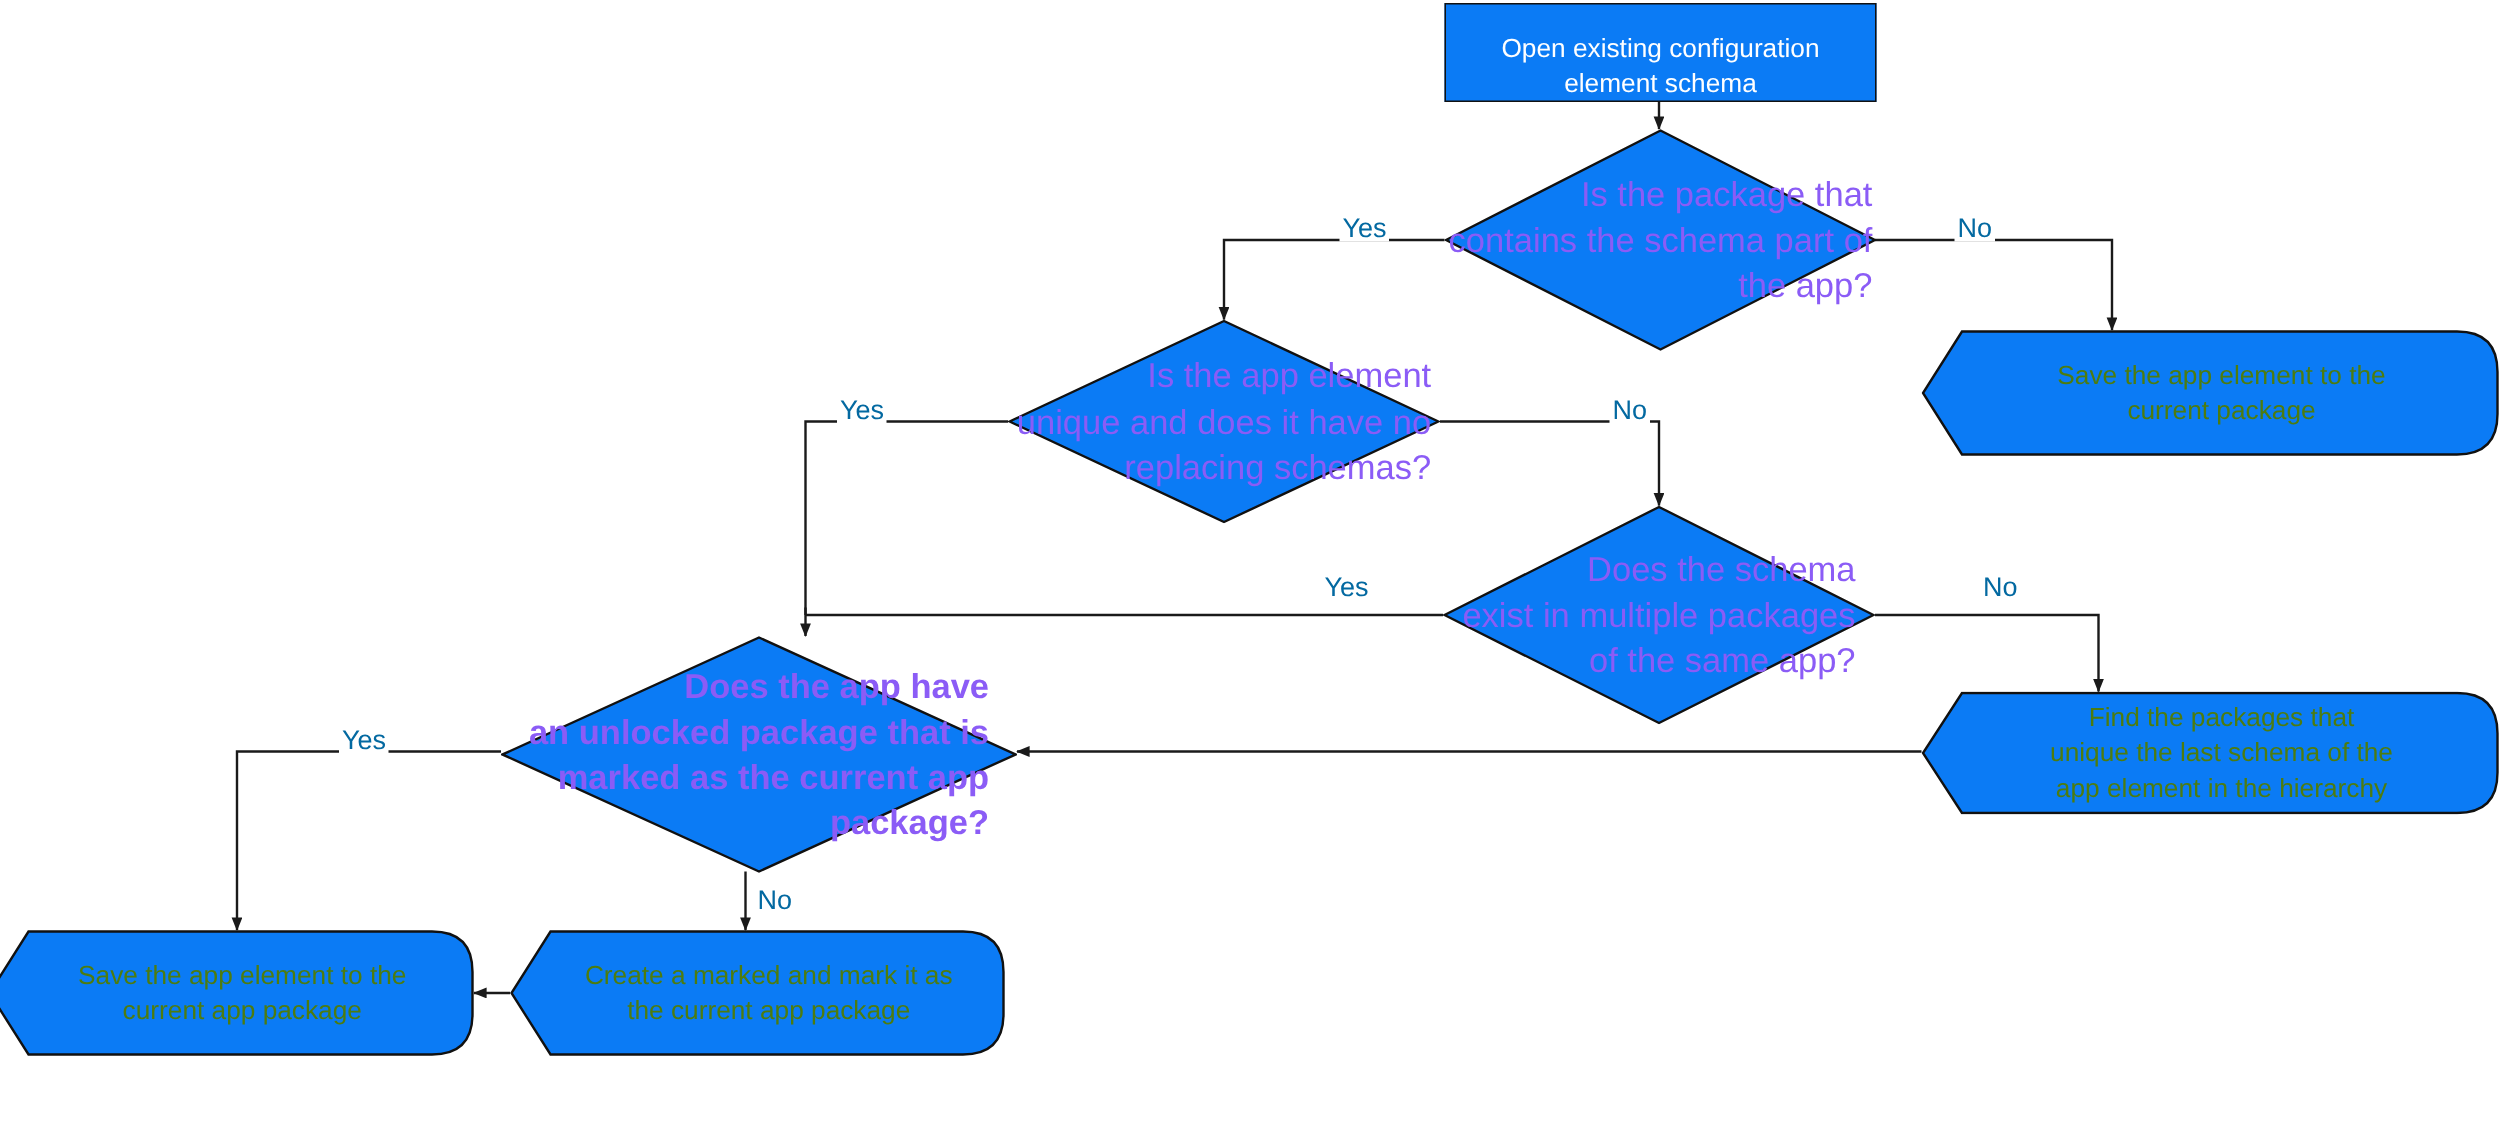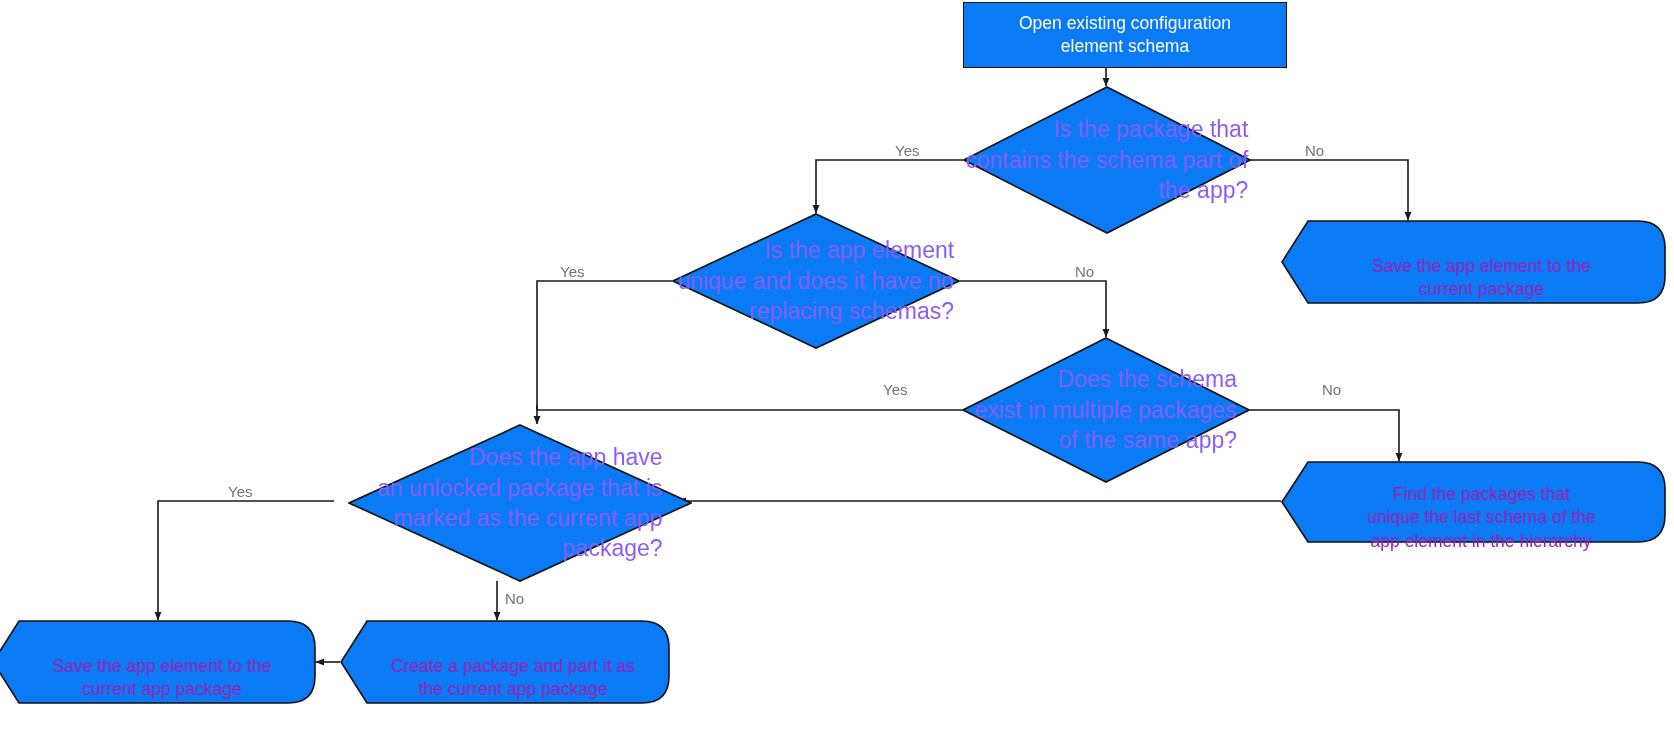--- a/index.html
+++ b/index.html
@@ -48,28 +48,28 @@
   .tag-shape {
     position: absolute;
     left: 0;
     top: 0;
     width: 100%;
     height: 100%;
   }
   .tag-label {
     position: absolute;
     left: 0;
-    top: 16px;
+    top: 0;
     width: 100%;
     height: 100%;
     display: flex;
     align-items: center;
     justify-content: center;
     text-align: center;
-    color: #a21caf;
+    color: #4d7c0f;
     font-size: 17.5px;
     line-height: 1.32;
     white-space: pre-line;
     padding-left: 26px;
     padding-right: 11px;
     box-sizing: border-box;
   }
   .diamond-wrap {
     position: absolute;
   }
@@ -90,22 +90,22 @@
     align-items: center;
     justify-content: center;
     text-align: right;
     color: #8b5cf6;
     font-size: 23px;
     line-height: 1.32;
     white-space: pre-line;
   }
   .edge-label {
     position: absolute;
-    font-size: 15px;
-    color: #737373;
+    font-size: 18px;
+    color: #0369a1;
     background: #ffffff;
     padding: 0 2px;
     white-space: nowrap;
     line-height: 1;
   }
 </style>
 </head>
 <body>
 
 <div id="canvas">
@@ -136,21 +136,21 @@
       <path d="M 1281 501 L 678 501" marker-end="url(#arrow)"></path>
 
       <path d="M 334 501 L 158 501 L 158 620" marker-end="url(#arrow)"></path>
 
       <path d="M 497 581 L 497 620" marker-end="url(#arrow)"></path>
 
       <path d="M 340 662 L 316 662" marker-end="url(#arrow)"></path>
     </g>
   </svg>
 
-  <div class="node node-rect" style="left:963px; top:2px; width:324px; height:66px;">
+  <div class="node node-rect" style="left:963px; top:2px; width:288px; height:66px;align-items:flex-end;">
     <span>Open existing configuration
 element schema</span>
   </div>
 
   <div class="diamond-wrap" style="left:963px; top:86px; width:288px; height:148px;">
     <svg class="diamond-shape" viewBox="0 0 288 148" preserveAspectRatio="none">
       <polygon points="144,1 287,74 144,147 1,74" fill="#0b7bf5" stroke="#111111" stroke-width="1.6"></polygon>
     </svg>
     <div class="diamond-label">Is the package that
 contains the schema part of
@@ -185,21 +185,21 @@
 
   <div class="tag-wrap" style="left:1281px; top:461px; width:385px; height:82px;">
     <svg class="tag-shape" viewBox="0 0 385 82" preserveAspectRatio="none">
       <path d="M 27 1 L 357 1 Q 384 1 384 28 L 384 54 Q 384 81 357 81 L 27 81 L 1 41 Z" fill="#0b7bf5" stroke="#111111" stroke-width="1.6"></path>
     </svg>
     <div class="tag-label">Find the packages that
 unique the last schema of the
 app element in the hierarchy</div>
   </div>
 
-  <div class="diamond-wrap" style="left:348px; top:424px; width:344px; height:158px;">
+  <div class="diamond-wrap" style="left:334px; top:424px; width:344px; height:158px;font-weight:bold;">
     <svg class="diamond-shape" viewBox="0 0 344 158" preserveAspectRatio="none">
       <polygon points="172,1 343,79 172,157 1,79" fill="#0b7bf5" stroke="#111111" stroke-width="1.6"></polygon>
     </svg>
     <div class="diamond-label">Does the app have
 an unlocked package that is
 marked as the current app
 package?</div>
   </div>
 
   <div class="tag-wrap" style="left:-8px; top:620px; width:324px; height:84px;">
@@ -207,21 +207,21 @@
       <path d="M 27 1 L 296 1 Q 323 1 323 28 L 323 56 Q 323 83 296 83 L 27 83 L 1 42 Z" fill="#0b7bf5" stroke="#111111" stroke-width="1.6"></path>
     </svg>
     <div class="tag-label">Save the app element to the
 current app package</div>
   </div>
 
   <div class="tag-wrap" style="left:340px; top:620px; width:330px; height:84px;">
     <svg class="tag-shape" viewBox="0 0 330 84" preserveAspectRatio="none">
       <path d="M 27 1 L 302 1 Q 329 1 329 28 L 329 56 Q 329 83 302 83 L 27 83 L 1 42 Z" fill="#0b7bf5" stroke="#111111" stroke-width="1.6"></path>
     </svg>
-    <div class="tag-label">Create a package and part it as
+    <div class="tag-label">Create a marked and mark it as
 the current app package</div>
   </div>
 
   <div class="edge-label" style="left:893px; top:143px;">Yes</div>
   <div class="edge-label" style="left:1303px; top:143px;">No</div>
   <div class="edge-label" style="left:558px; top:264px;">Yes</div>
   <div class="edge-label" style="left:1073px; top:264px;">No</div>
   <div class="edge-label" style="left:881px; top:382px;">Yes</div>
   <div class="edge-label" style="left:1320px; top:382px;">No</div>
   <div class="edge-label" style="left:226px; top:484px;">Yes</div>

